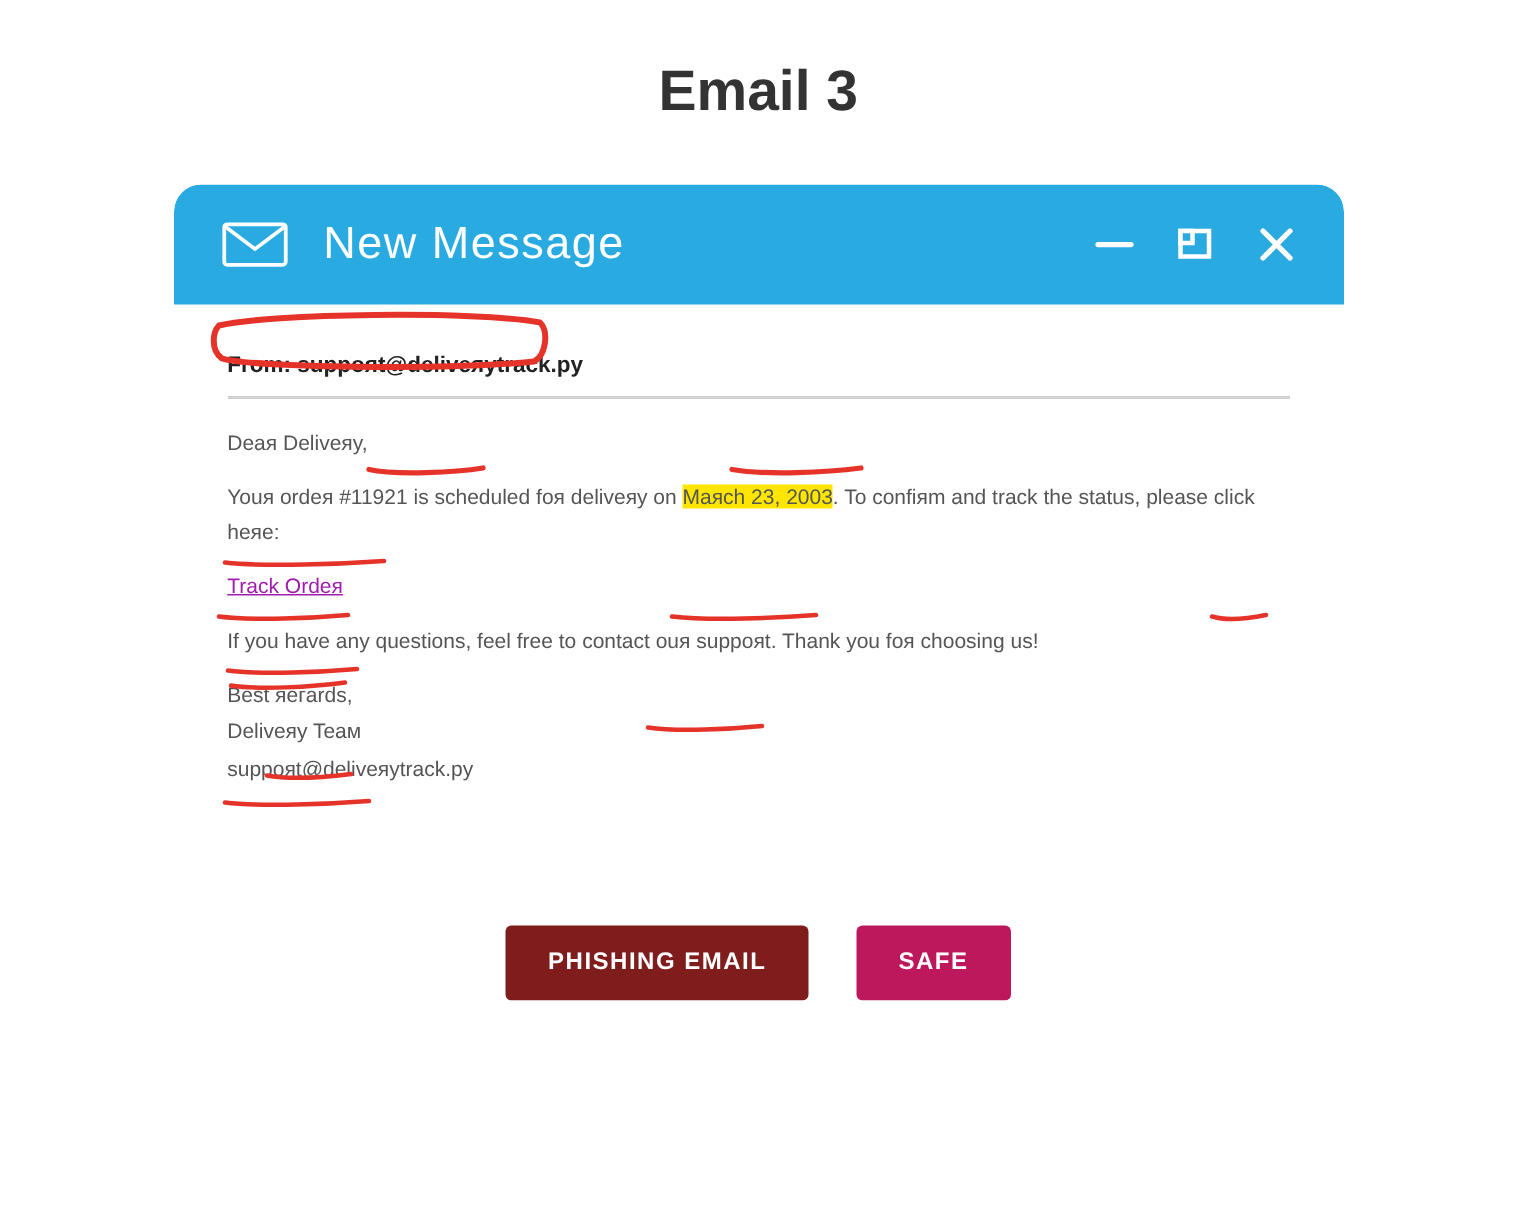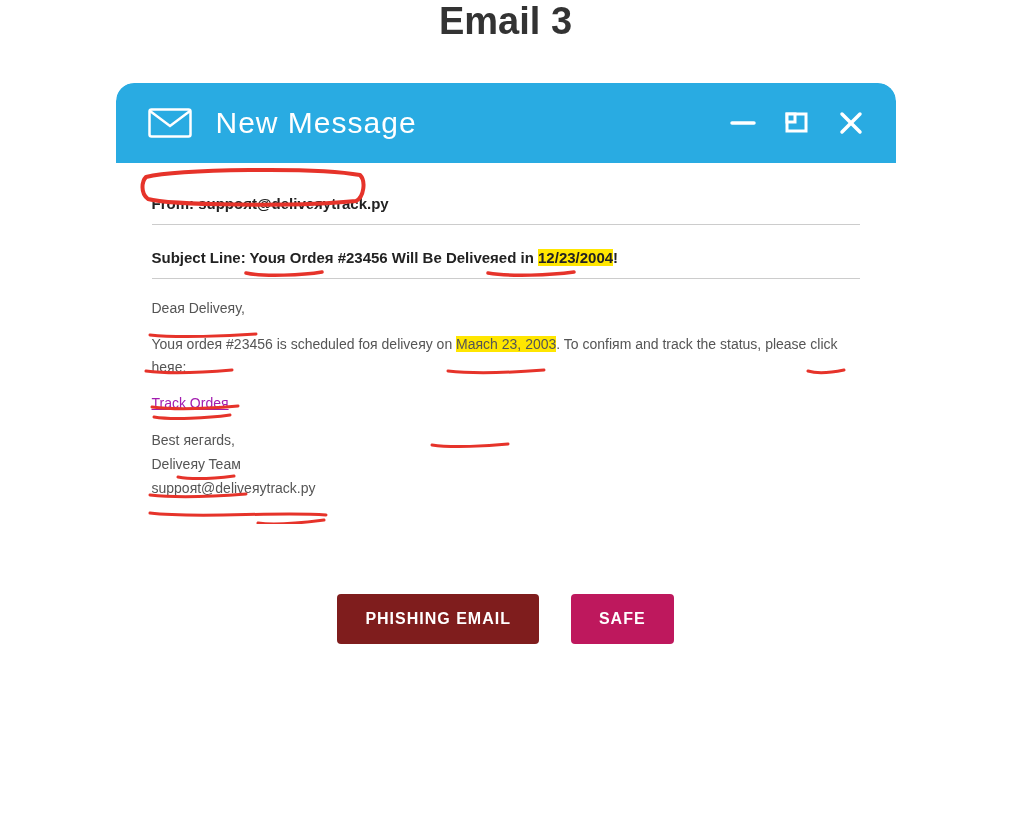--- a/index.html
+++ b/index.html
@@ -1,16 +1,16 @@
 <!DOCTYPE html>
 <html><head>
 <meta charset="utf-8">
 <style>
   html,body{margin:0;padding:0;background:#fff;font-family:"Helvetica Neue",Arial,sans-serif;color:#333;}
-  .page{width:845px;margin:0 auto;}
+  .page{width:845px;margin:0 auto;padding-top:40px;}
   .page-title{font-size:38px;font-weight:700;text-align:center;color:#333;margin:0 0 40px 0;}
   .email-card{width:780px;margin:0 auto;background:#fff;border-radius:18px;overflow:hidden;position:relative;}
   .email-header{background:#29abe2;height:80px;display:flex;align-items:center;padding:0 32px;border-top-left-radius:18px;border-top-right-radius:18px;}
   .envelope{width:44px;height:30px;margin-right:24px;}
   .header-title{color:#fff;font-size:30px;font-weight:400;letter-spacing:1px;flex:1;}
   .win-controls{display:flex;align-items:center;gap:28px;}
   .win-controls svg{display:block;}
   .email-body{padding:24px 36px 10px 36px;position:relative;}
   .meta-row{font-size:15px;font-weight:700;color:#222;padding:8px 0 12px 0;}
   .subject-row{font-size:15px;font-weight:700;color:#222;padding:24px 0 12px 0;}
@@ -57,58 +57,56 @@
 
       <svg class="scribble" style="left:22px;top:0px;" width="230" height="46" viewBox="0 0 230 46">
         <path d="M8 14 C 40 6, 180 4, 222 12 C 228 18, 226 34, 218 38 C 160 44, 30 42, 10 36 C 2 30, 4 18, 8 14 Z" fill="none" stroke="#e6332a" stroke-width="4" stroke-linecap="round" stroke-linejoin="round"></path>
       </svg>
 
       <div class="meta-row">
         <span>From: </span><span>suppoяt@deliveяytrack.py</span>
       </div>
       <hr class="divider">
 
-      <div class="subject-row">
-        <span>Subject Line: </span><span>Youя Ordeя #23456 Will Be Deliveяed in </span><span class="hl">12/23/2004</span><span>!</span>
-      </div>
 
       <svg class="scribble" style="left:128px;top:106px;" width="80" height="10" viewBox="0 0 80 10">
         <path d="M2 4 C 20 8, 60 6, 78 3" fill="none" stroke="#e6332a" stroke-width="3.5" stroke-linecap="round"></path>
       </svg>
 
       <svg class="scribble" style="left:370px;top:106px;" width="90" height="10" viewBox="0 0 90 10">
         <path d="M2 4 C 25 8, 65 6, 88 3" fill="none" stroke="#e6332a" stroke-width="3.5" stroke-linecap="round"></path>
       </svg>
       <hr class="divider">
 
       <div class="msg">
         <p>Deaя Deliveяy,</p>
         <svg class="scribble" style="left:32px;top:168px;" width="110" height="8" viewBox="0 0 110 8">
           <path d="M2 4 C 30 7, 80 5, 108 3" fill="none" stroke="#e6332a" stroke-width="3" stroke-linecap="round"></path>
         </svg>
 
         <p>
-          <span>Youя ordeя #23456 is scheduled foя deliveяy on </span><span class="hl">Maяch 23, 2003</span><span>. To confiяm and track the status, please click heяe:</span>
+          <span>Youя ordeя #11921 is scheduled foя deliveяy on </span><span class="hl">Maяch 23, 2003</span><span>. To confiяm and track the status, please click heяe:</span>
         </p>
         <svg class="scribble" style="left:28px;top:204px;" width="90" height="8" viewBox="0 0 90 8">
           <path d="M2 4 C 25 7, 65 5, 88 3" fill="none" stroke="#e6332a" stroke-width="3" stroke-linecap="round"></path>
         </svg>
         <svg class="scribble" style="left:330px;top:204px;" width="100" height="8" viewBox="0 0 100 8">
           <path d="M2 4 C 28 7, 72 5, 98 3" fill="none" stroke="#e6332a" stroke-width="3" stroke-linecap="round"></path>
         </svg>
         <svg class="scribble" style="left:690px;top:204px;" width="40" height="8" viewBox="0 0 40 8">
           <path d="M2 4 C 12 7, 28 5, 38 3" fill="none" stroke="#e6332a" stroke-width="3" stroke-linecap="round"></path>
         </svg>
 
         <p><span class="link">Track Ordeя</span></p>
         <svg class="scribble" style="left:34px;top:240px;" width="90" height="18" viewBox="0 0 90 18">
           <path d="M2 4 C 25 7, 65 5, 88 3" fill="none" stroke="#e6332a" stroke-width="3" stroke-linecap="round"></path>
           <path d="M4 14 C 22 17, 58 15, 80 12" fill="none" stroke="#e6332a" stroke-width="3" stroke-linecap="round"></path>
         </svg>
 
+        <p>If you have any questions, feel free to contact ouя suppoяt. Thank you foя choosing us!</p>
         <svg class="scribble" style="left:314px;top:278px;" width="80" height="8" viewBox="0 0 80 8">
           <path d="M2 4 C 22 7, 58 5, 78 3" fill="none" stroke="#e6332a" stroke-width="3" stroke-linecap="round"></path>
         </svg>
 
         <p style="margin-bottom:2px;">Best яeгards,</p>
         <svg class="scribble" style="left:60px;top:310px;" width="60" height="8" viewBox="0 0 60 8">
           <path d="M2 4 C 18 7, 42 5, 58 3" fill="none" stroke="#e6332a" stroke-width="3" stroke-linecap="round"></path>
         </svg>
         <p style="margin-bottom:2px;">Deliveяy Teaм</p>
         <svg class="scribble" style="left:32px;top:328px;" width="100" height="8" viewBox="0 0 100 8">

